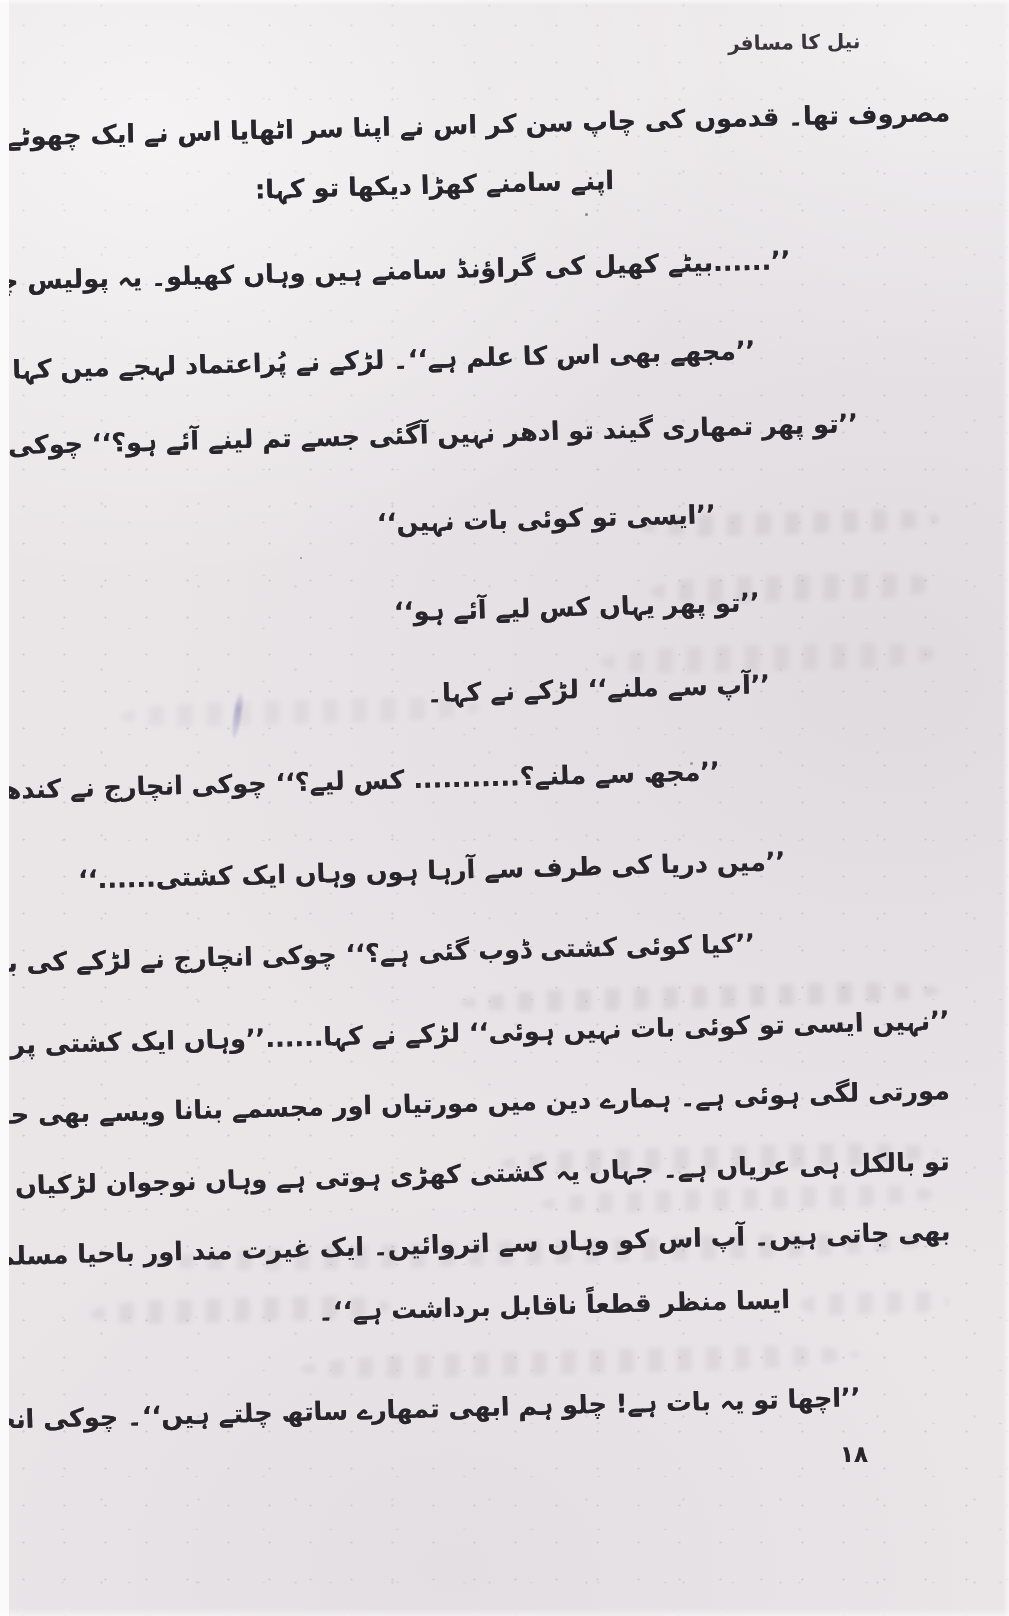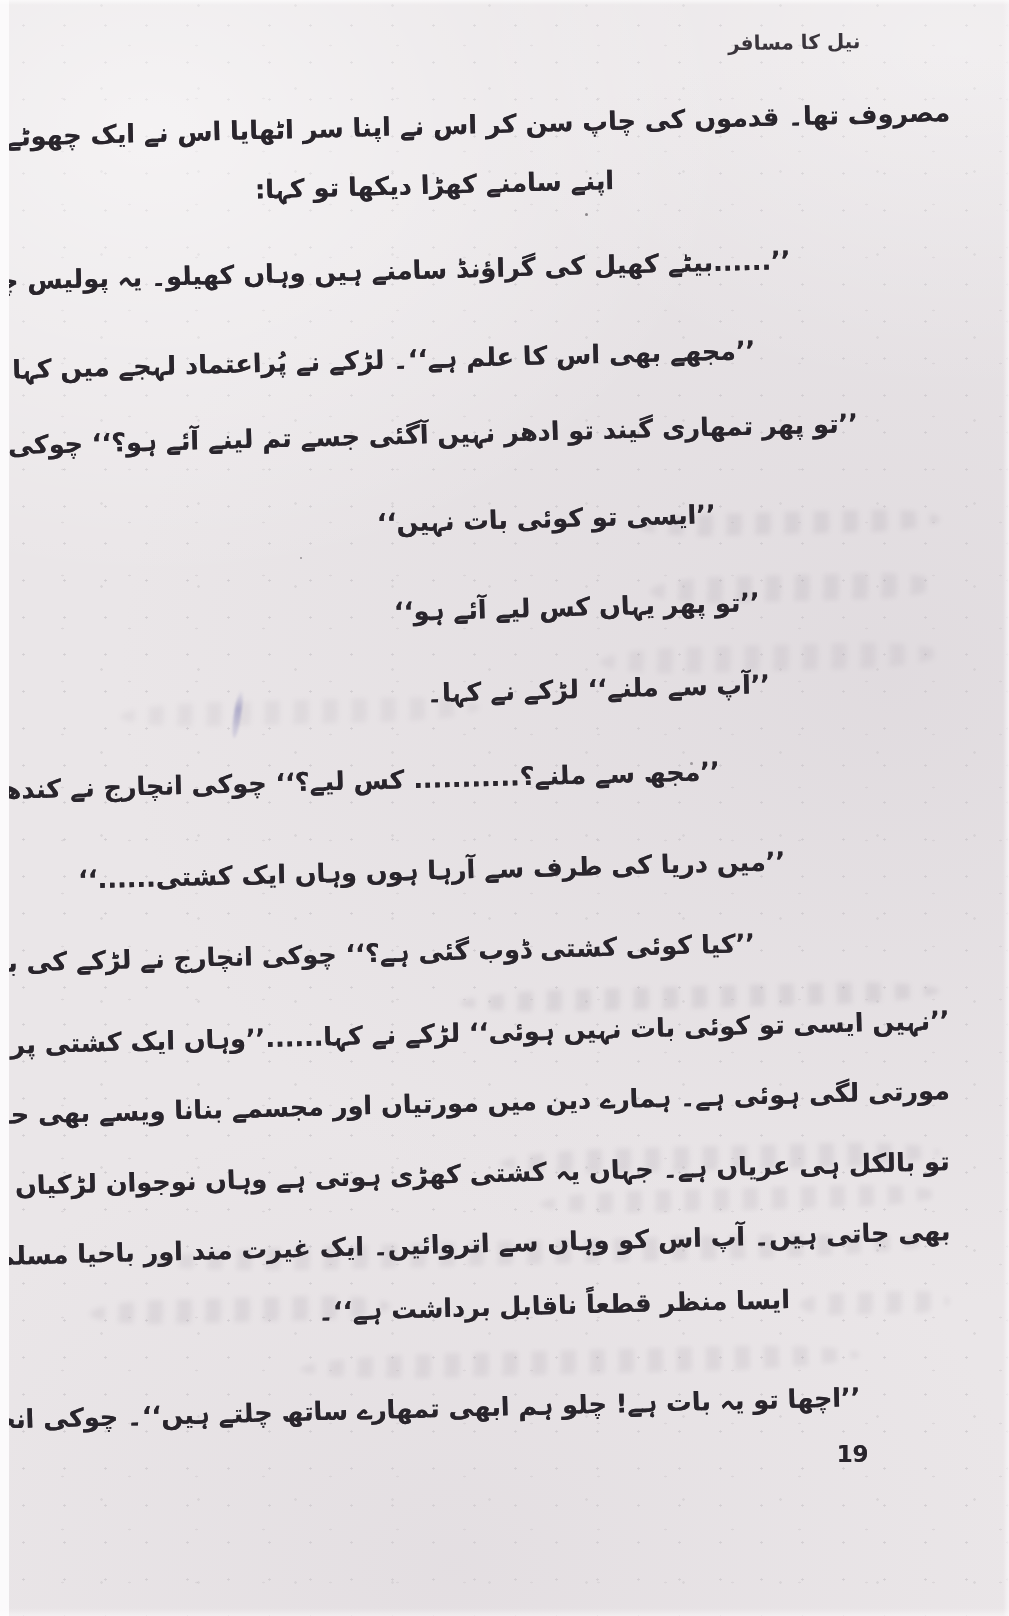--- a/index.html
+++ b/index.html
@@ -104,19 +104,19 @@
   <div class="line" style="top:929px;right:254px;">’’کیا کوئی کشتی ڈوب گئی ہے؟‘‘ چوکی انچارج نے لڑکے کی بات کاٹتے ہوئے کہا۔</div>
 
   <div class="line" style="top:1006px;right:59px;">’’نہیں ایسی تو کوئی بات نہیں ہوئی‘‘ لڑکے نے کہا......’’وہاں ایک کشتی پر بہت بڑی</div>
   <div class="line" style="top:1076px;right:59px;">مورتی لگی ہوئی ہے۔ ہمارے دین میں مورتیاں اور مجسمے بنانا ویسے بھی حرام ہے اور پھر یہ مورتی</div>
   <div class="line" style="top:1147px;right:59px;">تو بالکل ہی عریاں ہے۔ جہاں یہ کشتی کھڑی ہوتی ہے وہاں نوجوان لڑکیاں اور عورتیں پانی لینے</div>
   <div class="line" style="top:1217px;right:59px;">بھی جاتی ہیں۔ آپ اس کو وہاں سے اتروائیں۔ ایک غیرت مند اور باحیا مسلمان کے لیے</div>
   <div class="line" style="top:1285px;right:219px;">ایسا منظر قطعاً ناقابل برداشت ہے‘‘۔</div>
 
   <div class="line" style="top:1383px;right:149px;">’’اچھا تو یہ بات ہے! چلو ہم ابھی تمھارے ساتھ چلتے ہیں‘‘۔ چوکی انچارج نے ایک</div>
 
-  <div class="line page-number" style="top:1441px;right:141px;">19</div>
+  <div class="line page-number" style="top:1441px;right:141px;">۱۸</div>
 
   <div class="edge-left"></div>
   <div class="edge-right"></div>
   <div class="edge-top"></div>
   <div class="edge-bottom"></div>
 </div>
 
 </body></html>

